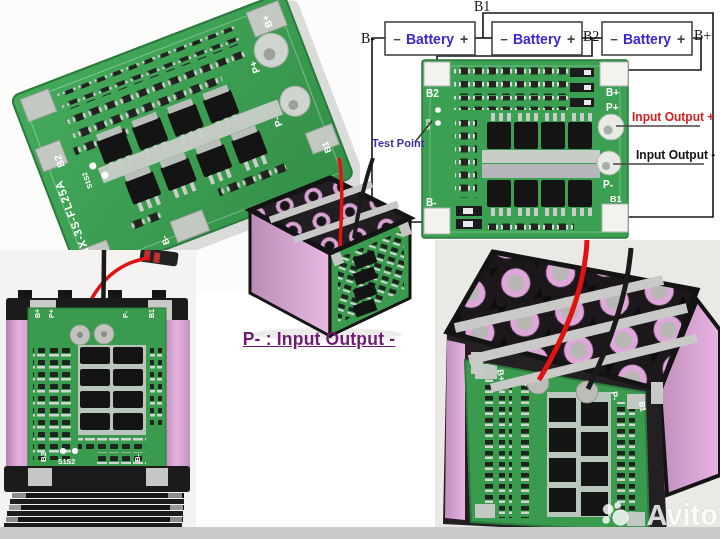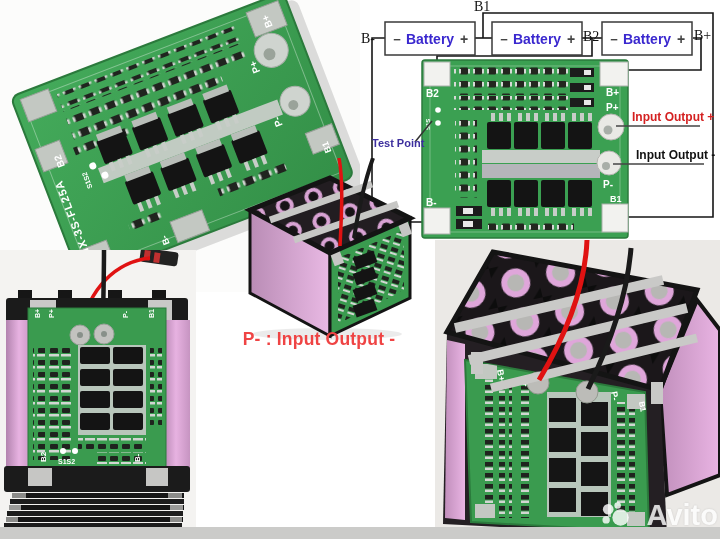--- a/index.html
+++ b/index.html
@@ -5,21 +5,21 @@
   html,body{margin:0;padding:0;background:#ffffff;}
   #root{position:relative;width:720px;height:539px;overflow:hidden;background:#ffffff;
         font-family:"Liberation Sans",sans-serif;}
   svg text{font-family:"Liberation Sans",sans-serif;}
   .serif{font-family:"Liberation Serif",serif;}
   .silk{fill:#ffffff;font-weight:bold;}
   .panel{position:absolute;overflow:hidden;}
   #caption{position:absolute;left:193px;top:330px;width:252px;height:48px;
            text-align:center;font-weight:bold;font-size:17.5px;line-height:19px;letter-spacing:.2px;}
   #caption .l1{color:#d32525;}
-  #caption .l2{color:#ef4444;}
+  #caption .l2{color:#701a75;text-decoration:underline;}
   #bottom-strip{position:absolute;left:0;top:527px;width:720px;height:12px;background:#cbcbc9;}
   #watermark{position:absolute;left:600px;top:496px;width:118px;height:38px;display:flex;
              align-items:center;gap:17px;opacity:.82;color:#ffffff;}
   #watermark .wm-text{font-weight:bold;font-size:29px;line-height:30px;
                       text-shadow:0 0 2px rgba(120,120,120,.35);}
 </style>
 </head>
 <body>
 
 <div id="root">

